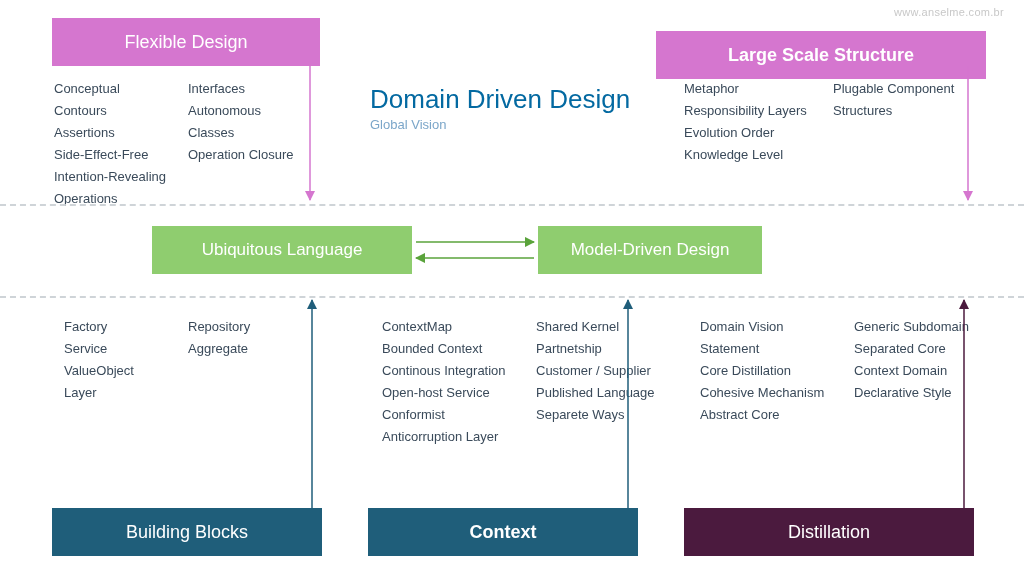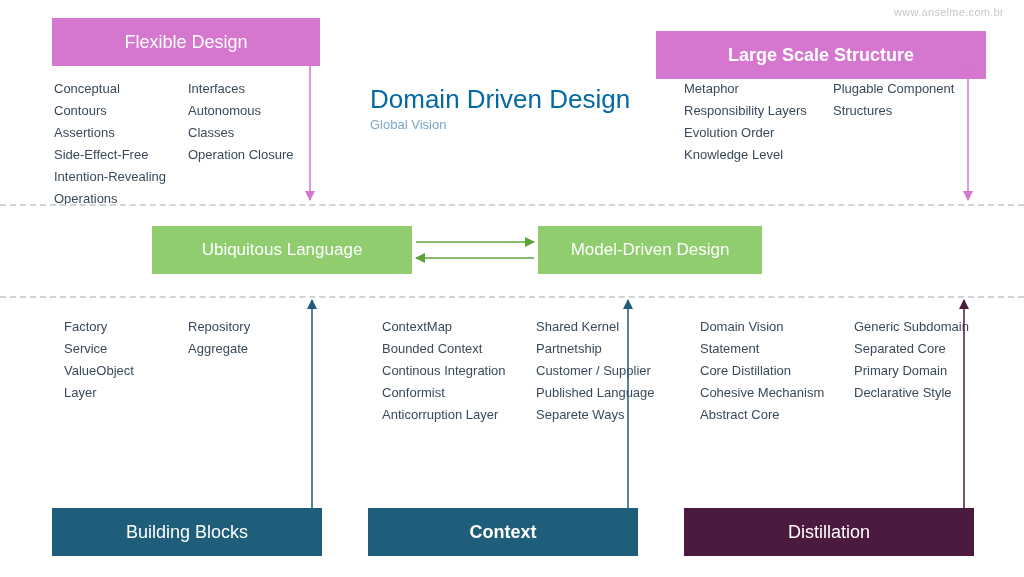--- a/index.html
+++ b/index.html
@@ -173,20 +173,21 @@
     <div>Repository</div>
     <div>Aggregate</div>
   </div>
 </div>
 
 <div class="list bb-list bb2-list">
   <div class="col">
     <div>ContextMap</div>
     <div>Bounded Context</div>
     <div>Continous Integration</div>
+    <div>Open-host Service</div>
     <div>Conformist</div>
     <div>Anticorruption Layer</div>
   </div>
   <div class="col">
     <div>Shared Kernel</div>
     <div>Partnetship</div>
     <div>Customer / Supplier</div>
     <div>Published Language</div>
     <div>Separete Ways</div>
   </div>
@@ -196,21 +197,21 @@
   <div class="col">
     <div>Domain Vision</div>
     <div>Statement</div>
     <div>Core Distillation</div>
     <div>Cohesive Mechanism</div>
     <div>Abstract Core</div>
   </div>
   <div class="col">
     <div>Generic Subdomain</div>
     <div>Separated Core</div>
-    <div>Primary Domain</div>
+    <div>Context Domain</div>
     <div>Declarative Style</div>
   </div>
 </div>
 
 <div class="blue-box bb1">Building Blocks</div>
 <div class="blue-box bb2">Context</div>
 <div class="plum-box bb3">Distillation</div>
 
 <svg class="overlay">
   <defs>

